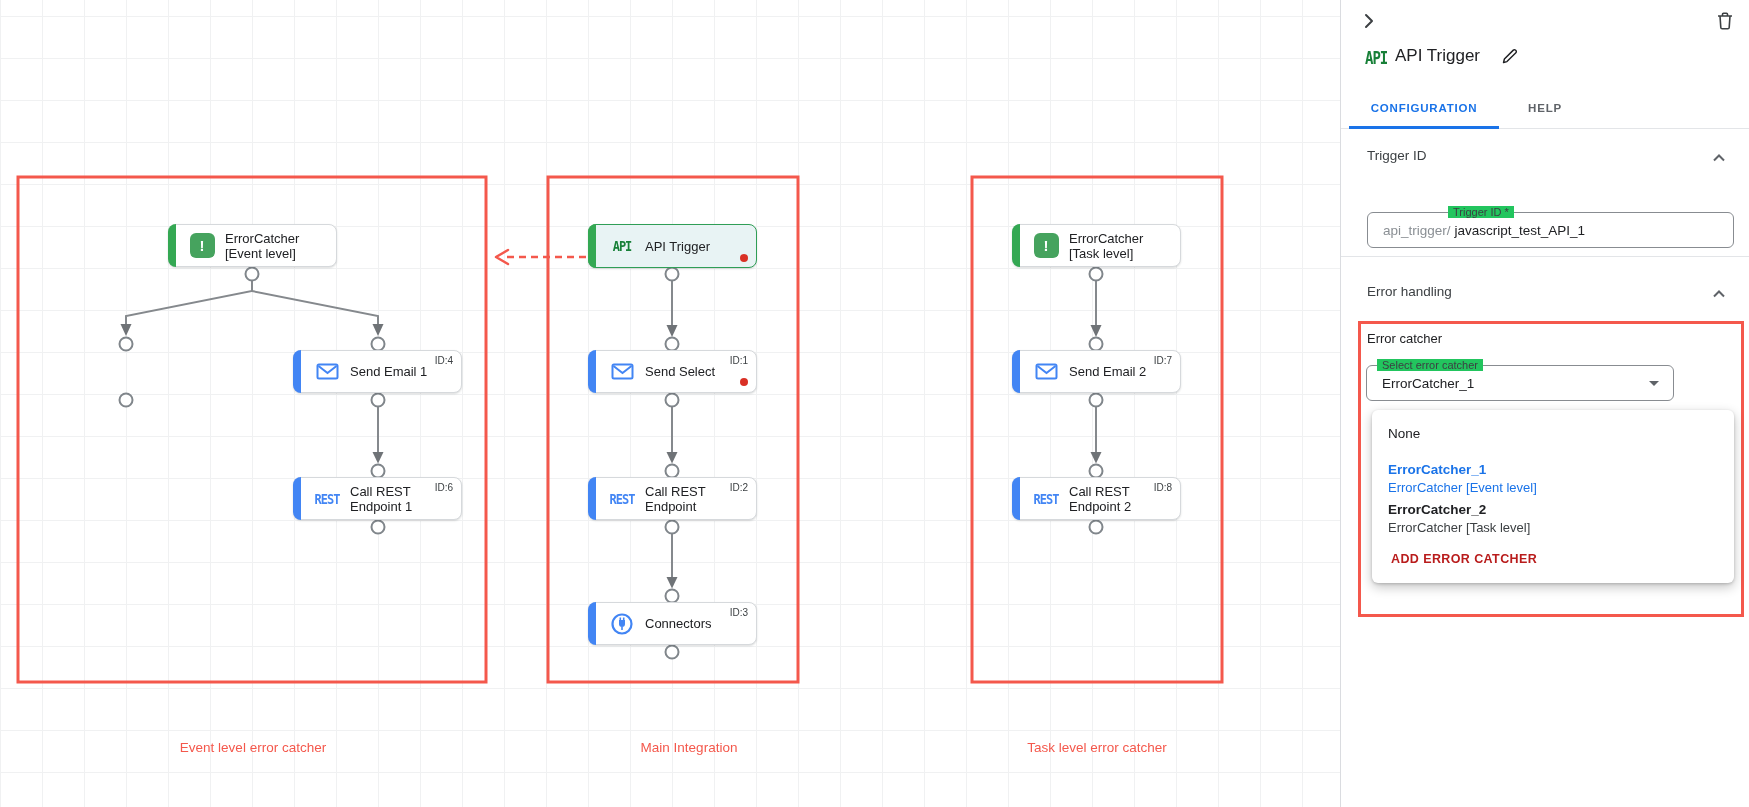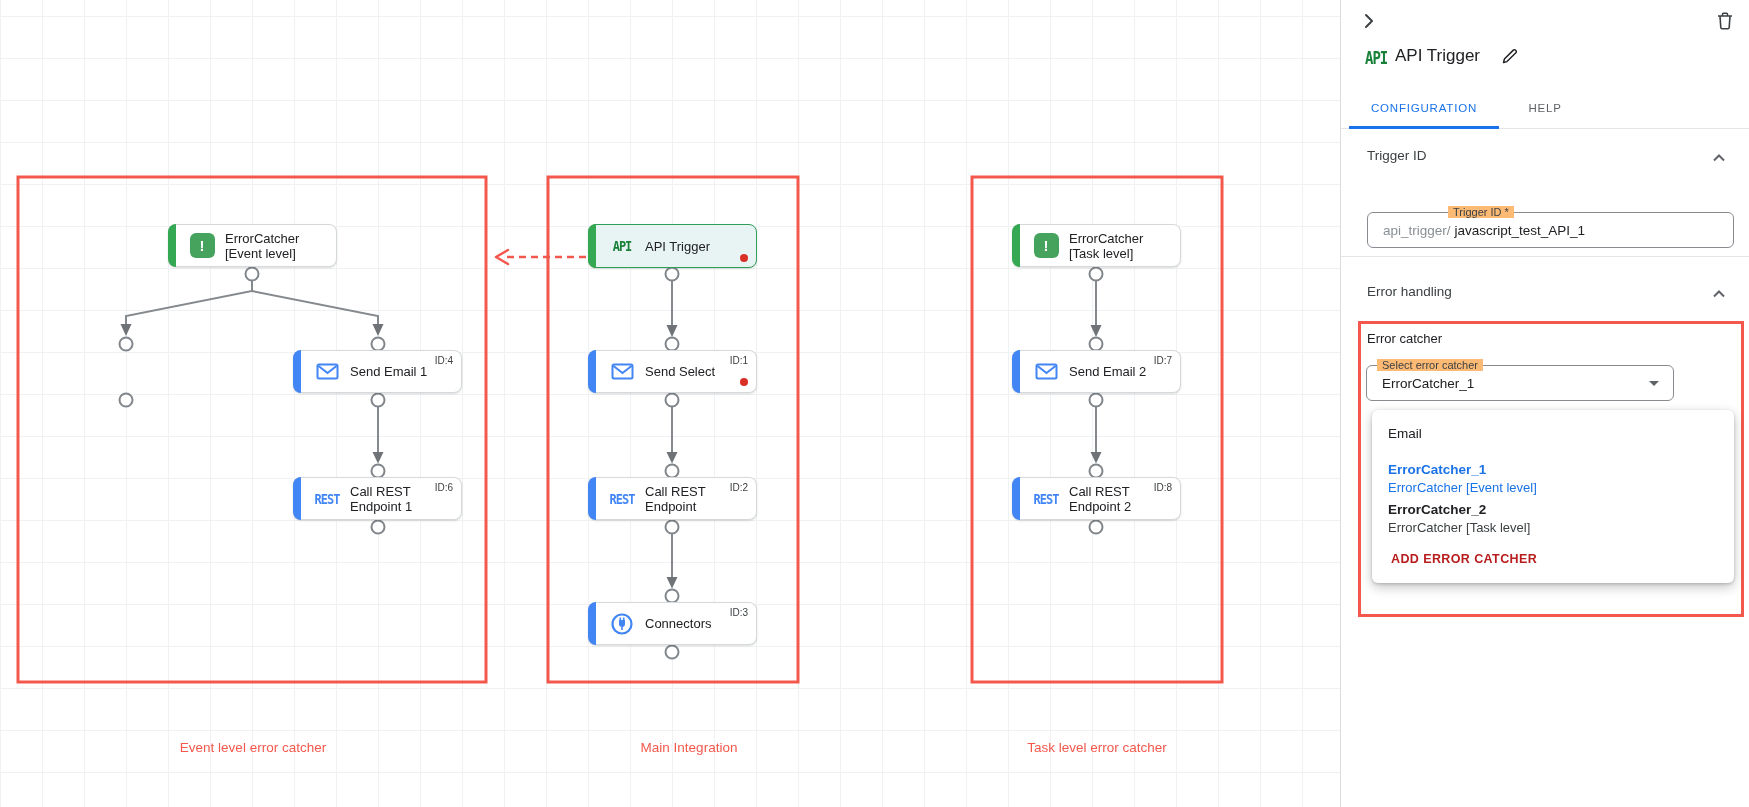--- a/index.html
+++ b/index.html
@@ -39,30 +39,30 @@
   #panel { position:absolute; left:1340px; top:0; width:409px; height:807px; background:#fff;
     border-left:1px solid #dadce0; }
   .p-abs { position:absolute; }
   .icon-btn { background:none; border:none; cursor:pointer; padding:2px; }
   #panel .title { font-size:17px; color:#202124; }
   .logo-api { font-family:"DejaVu Sans Mono", monospace; font-weight:bold; font-size:14px;
     color:#188038; letter-spacing:-1px; transform:scaleY(1.2); display:inline-block; }
   .tabs { position:absolute; left:0; top:88px; width:100%; height:41px;
     border-bottom:1px solid #e3e5e8; display:flex; }
   .tab { height:100%; display:flex; align-items:center; justify-content:center;
-    font-size:11.5px; font-weight:normal; letter-spacing:.8px; color:#5f6368;
+    font-size:11.5px; font-weight:bold; letter-spacing:.8px; color:#5f6368;
     background:none; border:none; cursor:pointer; }
   .tab.active { color:#1a73e8; position:relative; }
   .tab.active::after { content:""; position:absolute; left:0; right:0; bottom:-1px; height:3px; background:#1a73e8; }
   .sec-head { font-size:13.5px; font-weight:500; color:#3c4043; }
   .chev-up { width:12px; height:8px; }
   .divider { position:absolute; left:0; width:100%; height:1px; background:#e3e5e8; }
 
   .m-field { position:absolute; border:1px solid #888c91; border-radius:6px; background:#fff; }
-  .m-label { position:absolute; top:-7px; background:#fdba74; padding:0 5px; font-size:11px; color:#3c4043; }
+  .m-label { position:absolute; top:-7px; background:#22c55e; padding:0 5px; font-size:11px; color:#3c4043; }
   .m-value { position:absolute; top:50%; transform:translateY(-50%); left:15px; font-size:13.5px; color:#202124; white-space:nowrap; }
   .prefix { color:#8a8f94; margin-right:4px; }
   .caret-down { position:absolute; right:14px; top:50%; margin-top:-2px; width:0; height:0;
     border-left:5px solid transparent; border-right:5px solid transparent; border-top:5.5px solid #5f6368; }
 
   .hl-rect { position:absolute; border:3px solid #f4584c; }
   .menu { position:absolute; background:#fff; border-radius:6px;
     box-shadow:0 1px 3px rgba(0,0,0,.18), 0 4px 12px rgba(0,0,0,.24); z-index:5; }
   .mi { position:absolute; left:16px; font-size:13.5px; color:#202124; cursor:pointer; white-space:nowrap; }
   .mi.blue { color:#1a73e8; }
@@ -299,21 +299,21 @@
 
     <span class="p-abs" style="left:26px;top:331px;font-size:13px;color:#202124;">Error catcher</span>
 
     <div class="m-field" style="left:25px;top:365px;width:308px;height:36px;">
       <span class="m-label" style="left:10px;">Select error catcher</span>
       <span class="m-value">ErrorCatcher_1</span>
       <span class="caret-down"></span>
     </div>
 
     <div class="menu" style="left:31px;top:410px;width:362px;height:173px;">
-      <div class="mi" style="top:16px;">Email</div>
+      <div class="mi" style="top:16px;">None</div>
       <div class="mi blue bold" style="top:52px;">ErrorCatcher_1</div>
       <div class="mi blue sub" style="top:70px;color:#1a73e8;">ErrorCatcher [Event level]</div>
       <div class="mi bold" style="top:92px;">ErrorCatcher_2</div>
       <div class="mi sub" style="top:110px;">ErrorCatcher [Task level]</div>
       <button class="add-btn" style="top:142px;">ADD ERROR CATCHER</button>
     </div>
   </div>
 </div>
 
 </body></html>

